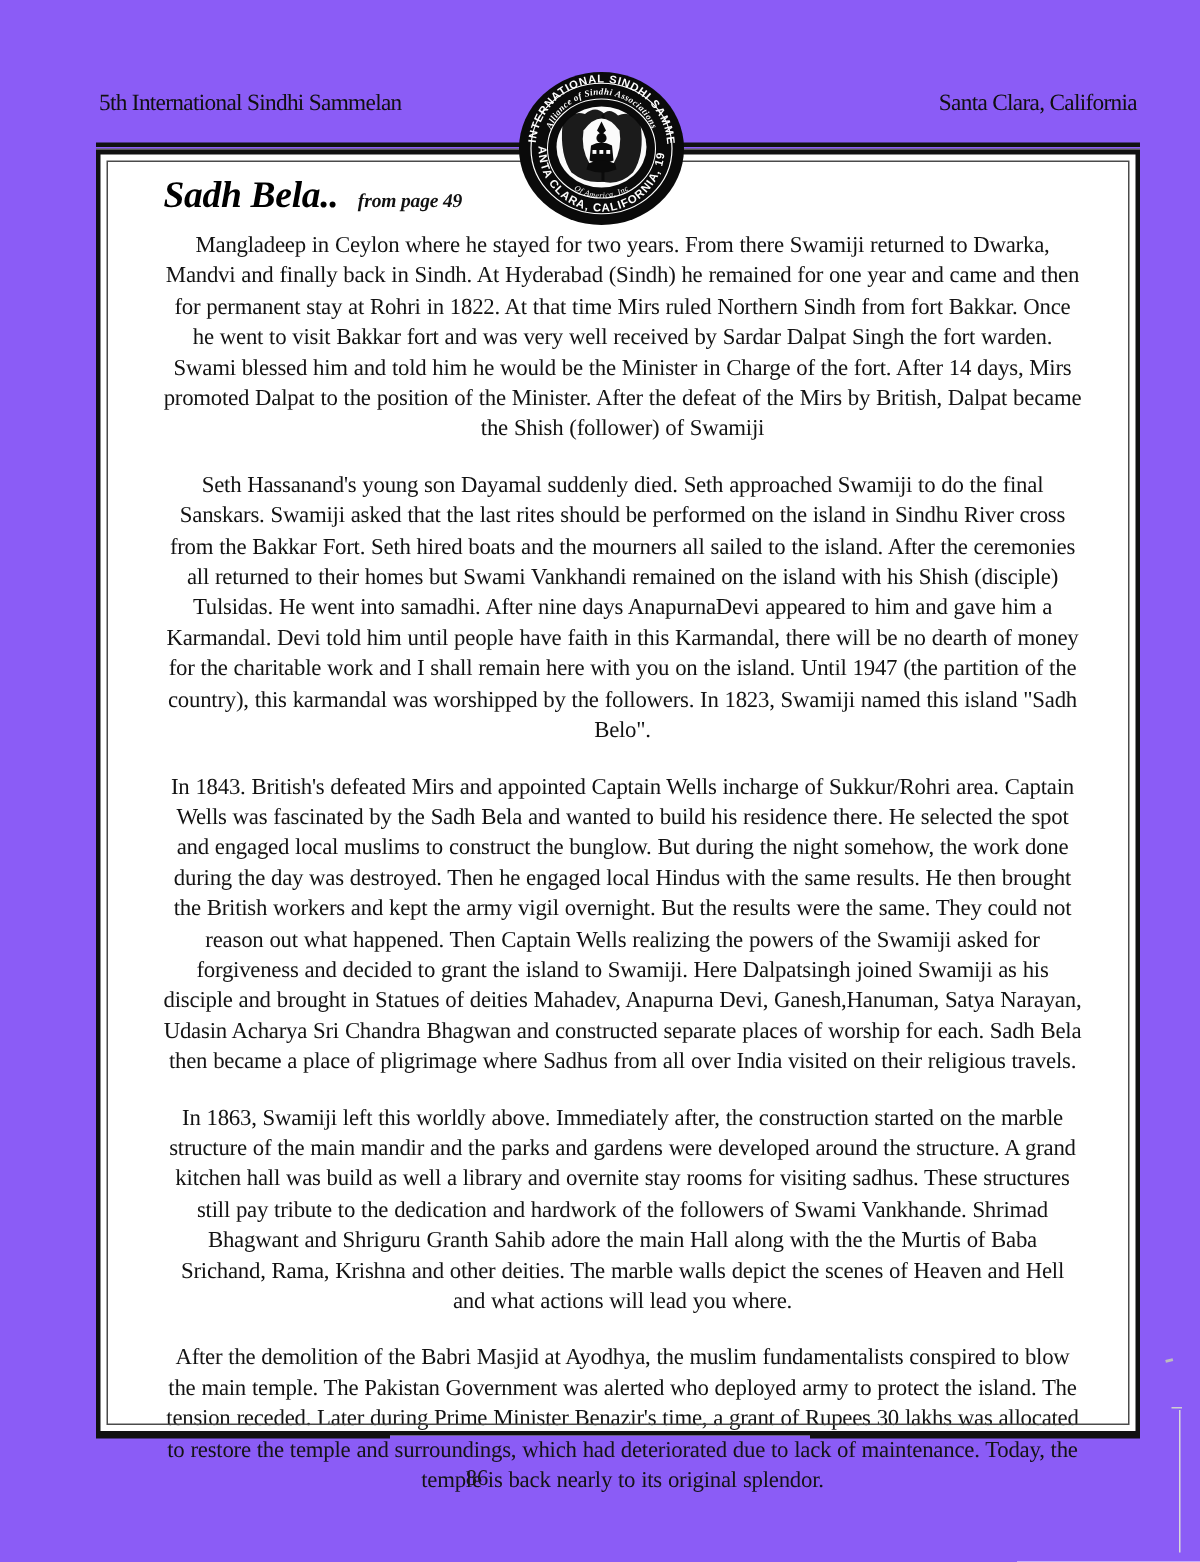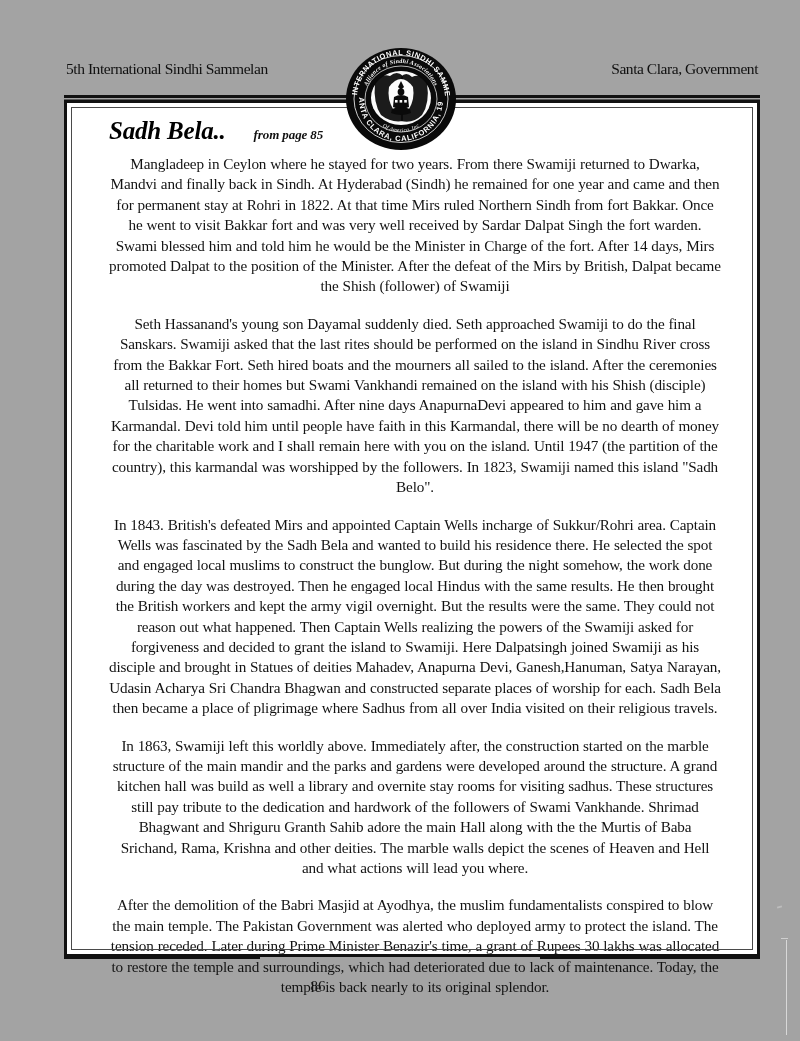--- a/index.html
+++ b/index.html
@@ -15,21 +15,21 @@
     overflow: hidden;
     font-family: "Liberation Serif", "DejaVu Serif", serif;
     color: #1a1a1a;
     -webkit-font-smoothing: none;
   }
 
   
   #page {
     position: absolute;
     inset: 0;
-    background: #a3a3a3;
+    background: #8b5cf6;
   }
 
   
   .scan-artifact-right {
     position: absolute;
     top: 940px;
     left: 786px;
     width: 1px;
     height: 95px;
     background: #d8d8d8;
@@ -125,21 +125,21 @@
     position: absolute;
     left: 42px;
     top: 14px;
     width: 612px;
   }
 
   
   #article-head {
     display: flex;
     align-items: baseline;
-    gap: 28px;
+    gap: 13px;
     margin-bottom: 9px;
   }
   #article-title {
     font-family: "Liberation Serif", "DejaVu Serif", serif;
     font-style: italic;
     font-weight: bold;
     font-size: 25px;
     letter-spacing: -0.2px;
     color: #000000;
   }
@@ -220,21 +220,21 @@
     color: #161616;
   }
 </style>
 </head>
 <body>
 
 <div id="page">
 
   <div id="running-head">
     <span class="head-text">5th International Sindhi Sammelan</span>
-    <span class="head-text">Santa Clara, Government</span>
+    <span class="head-text">Santa Clara, California</span>
   </div>
 
   <div id="seal">
     <svg viewBox="0 0 112 112" width="112" height="112" aria-hidden="true">
       <defs>
         <path id="arcTop" d="M 12,56 A 44,44 0 0 1 100,56" fill="none"></path>
         <path id="arcTop2" d="M 20,56 A 36,36 0 0 1 92,56" fill="none"></path>
         <path id="arcBot" d="M 14,56 A 42,42 0 0 0 98,56" fill="none"></path>
         <path id="arcBot2" d="M 23,56 A 33,33 0 0 0 89,56" fill="none"></path>
       </defs>
@@ -274,21 +274,21 @@
   </div>
 
   <div class="rule-outer"></div>
   <div class="rule-inner"></div>
 
   <div id="article-frame">
     <div id="article-body">
 
       <div id="article-head">
         <span id="article-title">Sadh Bela..</span>
-        <span id="article-continued">from page 85</span>
+        <span id="article-continued">from page 49</span>
       </div>
 
       <p class="para">Mangladeep in Ceylon where he stayed for two years. From there Swamiji returned to Dwarka, Mandvi and finally back in Sindh.  At Hyderabad (Sindh) he remained for one year and came and then for permanent stay at Rohri in 1822.  At that time Mirs ruled Northern Sindh from fort Bakkar. Once he went to visit Bakkar fort and was very well received by Sardar Dalpat Singh the fort warden. Swami blessed him and told him he would be the Minister in Charge of the fort.  After 14 days,  Mirs promoted Dalpat to the position of the Minister.  After the defeat of the Mirs by British, Dalpat became the Shish (follower) of Swamiji</p>
       <p class="para">Seth Hassanand's young son Dayamal suddenly died.  Seth approached Swamiji to do the final Sanskars.   Swamiji asked that the last rites should be performed on the island in Sindhu River cross from the Bakkar Fort.  Seth hired boats and the mourners all sailed to the island. After the ceremonies all returned to their homes but Swami Vankhandi remained on the island with his Shish (disciple) Tulsidas. He went into samadhi.  After nine days AnapurnaDevi appeared to him and gave him a Karmandal.  Devi told him until people have faith in this Karmandal, there will be no dearth of money for the charitable work and I shall remain here with you on the island.  Until 1947 (the partition of the country), this karmandal was worshipped by the followers.  In 1823, Swamiji named this island "Sadh Belo".</p>
       <p class="para">In 1843. British's defeated Mirs and appointed Captain Wells incharge of Sukkur/Rohri area. Captain Wells was fascinated by the Sadh Bela and wanted to build his residence there. He selected the spot and engaged local muslims to construct the bunglow.  But during the night somehow, the work done during the day was destroyed.  Then he engaged local Hindus with the same results.  He then brought the British workers and kept the army vigil overnight. But the results were the same.  They could not reason out what happened.  Then Captain Wells realizing the powers of the Swamiji asked for forgiveness and decided to grant the island to Swamiji. Here Dalpatsingh joined Swamiji as his disciple and brought in Statues of deities Mahadev, Anapurna Devi, Ganesh,Hanuman, Satya Narayan, Udasin Acharya Sri Chandra Bhagwan and constructed separate places of worship for each.  Sadh Bela then became a place of pligrimage where Sadhus from all over India visited on their religious travels.</p>
       <p class="para">In 1863, Swamiji left this worldly above.  Immediately after, the construction started on the marble structure of the main mandir and the parks and gardens were developed around the structure.  A grand kitchen hall was build as well a library and overnite stay rooms for visiting sadhus.  These structures still pay tribute to the dedication and hardwork of the followers of Swami Vankhande.  Shrimad Bhagwant and Shriguru Granth Sahib adore the main Hall along with the the Murtis of Baba Srichand, Rama, Krishna and other deities. The marble walls depict the scenes of Heaven and Hell and what actions will lead you where.</p>
       <p class="para">After the demolition of the Babri Masjid at Ayodhya, the muslim fundamentalists conspired to blow the main temple. The Pakistan Government was alerted who deployed army to protect the island.  The tension receded.  Later during Prime Minister Benazir's time, a grant of Rupees 30 lakhs was allocated to restore the temple and surroundings, which had deteriorated due to lack of maintenance.  Today,  the temple is back nearly to its original splendor.</p>
 
     </div>
   </div>

